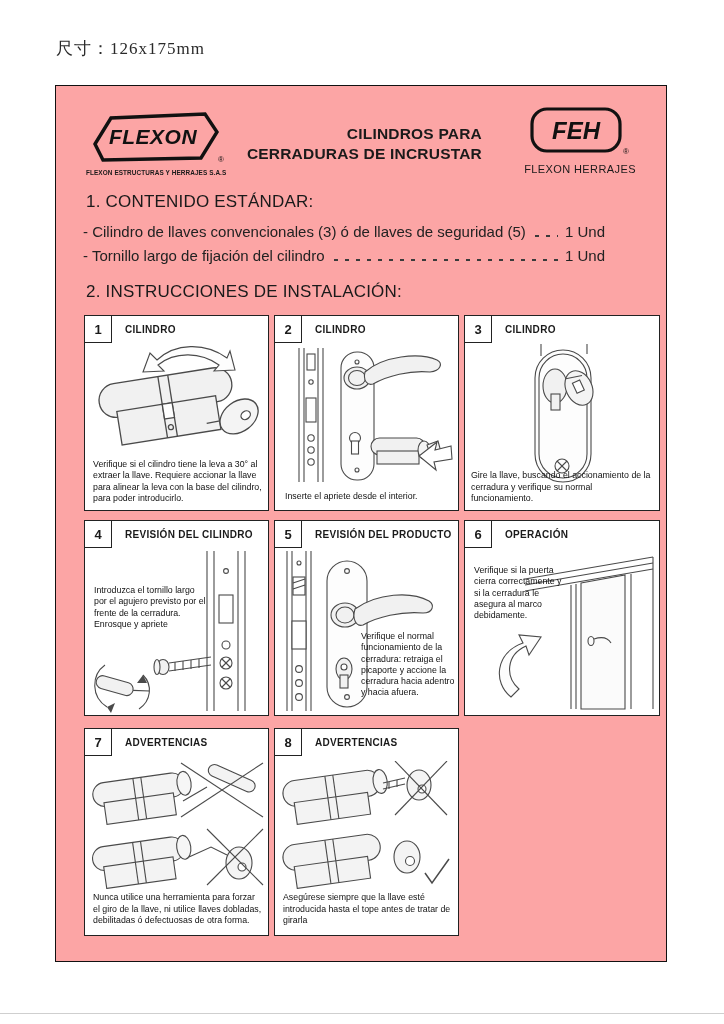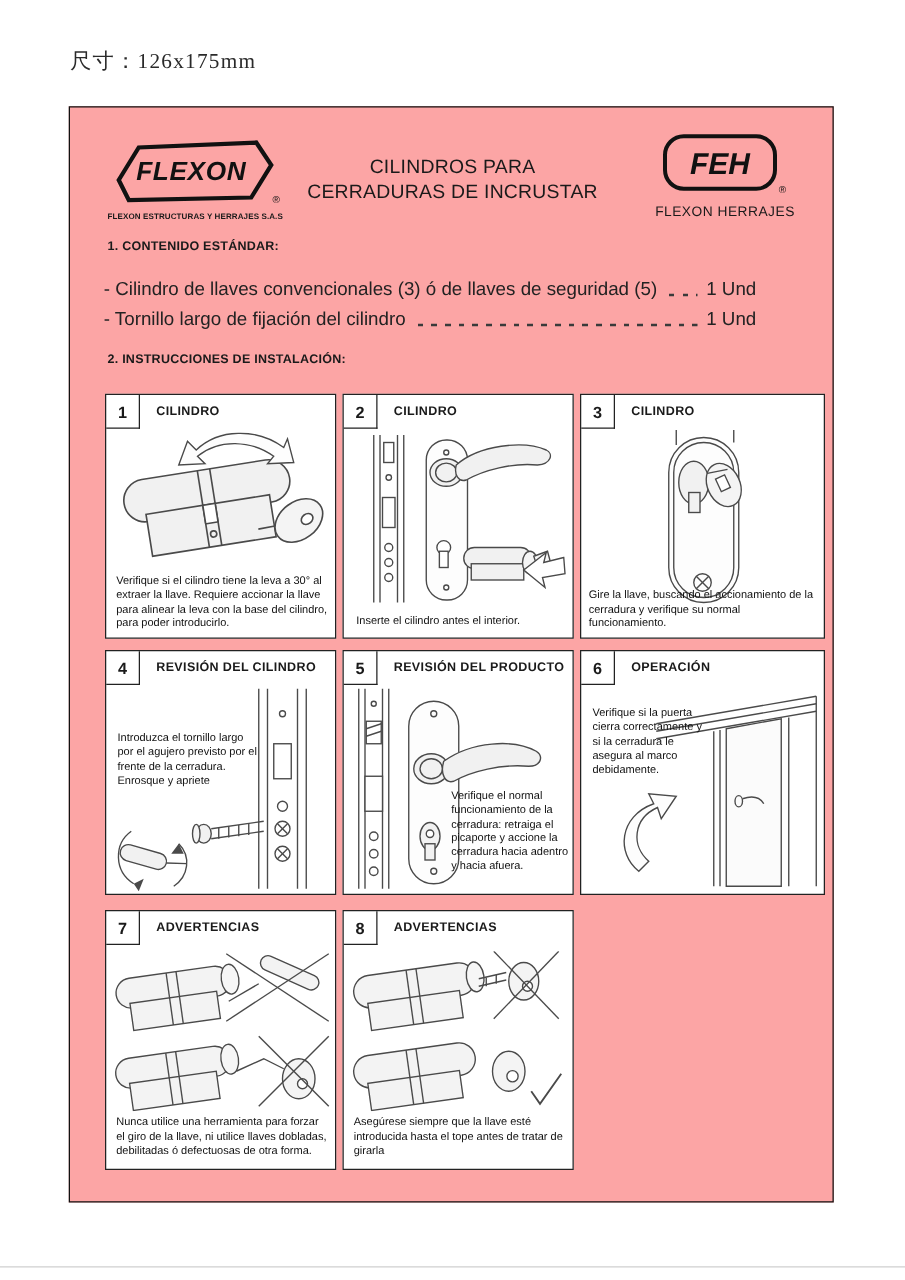--- a/index.html
+++ b/index.html
@@ -9,27 +9,27 @@
   .size-label { position:absolute; left:56px; top:37px; font-family:"Liberation Serif", serif;
                 font-size:17px; color:#2a2a2a; letter-spacing:1px; }
 
   .sheet { position:absolute; left:55px; top:85px; width:612px; height:877px;
            border:1.5px solid #111; background:#fca5a5; }
 
   
   .hdr { position:absolute; left:0; top:18px; width:100%; height:95px; }
   .flexon-wrap { position:absolute; left:30px; top:6px; width:140px; text-align:center; }
   .brand-sub { font-size:6.4px; font-weight:bold; white-space:nowrap; margin-top:1px; letter-spacing:.1px; }
-  .doc-title { position:absolute; left:186px; width:240px; top:20px; text-align:center;
-               font-weight:normal; font-size:15.5px; line-height:1.3; letter-spacing:.2px; }
+  .doc-title { position:absolute; left:186px; width:240px; top:20px; text-align:right;
+               font-weight:bold; font-size:15.5px; line-height:1.3; letter-spacing:.2px; }
   .feh-wrap { position:absolute; right:22px; top:2px; width:128px; text-align:center; }
   .feh-sub { font-size:11px; font-weight:normal; margin-top:3px; letter-spacing:.4px; }
 
   
-  .sec-heading { position:absolute; font-weight:bold; font-size:10px; letter-spacing:.2px; }
+  .sec-heading { position:absolute; font-weight:normal; font-size:17px; letter-spacing:.2px; }
   .sec1-head { left:30px; top:106px; }
   .content-items { position:absolute; left:27px; top:130px; width:522px; }
   .item-row { display:flex; align-items:flex-end; font-size:15px; margin-top:7px; color:#222; }
   .item-label { white-space:nowrap; }
   .leader { flex:1; height:1.6px; margin:0 7px 3px 9px;
             background:repeating-linear-gradient(90deg,#3a3a3a 0 4.5px,transparent 4.5px 11px); }
   .item-qty { white-space:nowrap; }
 
   
   .sec2-head { left:30px; top:196px; }
@@ -164,21 +164,21 @@
         <ellipse cx="74" cy="32" rx="8.5" ry="7.5"></ellipse>
         <path d="M 82,26 C 100,10 136,6 154,14 C 160,17 158,25 147,26 C 127,24 104,30 90,38 C 84,40 80,34 82,26 Z" fill="#f1f1f1"></path>
         <circle cx="72" cy="92" r="5.5" fill="#fff"></circle>
         <rect x="68.5" y="95" width="7" height="13" fill="#fff"></rect>
         <rect x="88" y="92" width="54" height="17" rx="8.5" fill="#f1f1f1"></rect>
         <rect x="94" y="105" width="42" height="13" fill="#f1f1f1"></rect>
         <ellipse cx="141" cy="104" rx="6" ry="9" fill="#f4f4f4"></ellipse>
         <path d="M 144,99 L 155,95 L 158,106 L 148,111 Z" fill="#f6f6f6"></path>
         <path d="M 168,100 L 152,104 L 154,96 L 136,110 L 153,124 L 151,116 L 169,113 Z" fill="#fff"></path>
       </svg>
-      <div class="caption cap2">Inserte el cilindro antes el interior.</div>
+      <div class="caption cap2">Inserte el apriete desde el interior.</div>
     </div>
 
     <div class="panel pos3">
       <div class="panel-head">
         <div class="panel-num">3</div>
         <div class="panel-title">CILINDRO</div>
       </div>
       <svg class="illu" style="left:10px; top:28px;" width="176" height="142" viewBox="0 0 176 142" stroke="#4a4a4a" fill="none" stroke-width="1.1">
         <line x1="66" y1="0" x2="66" y2="12"></line>
           <line x1="112" y1="0" x2="112" y2="10"></line>

